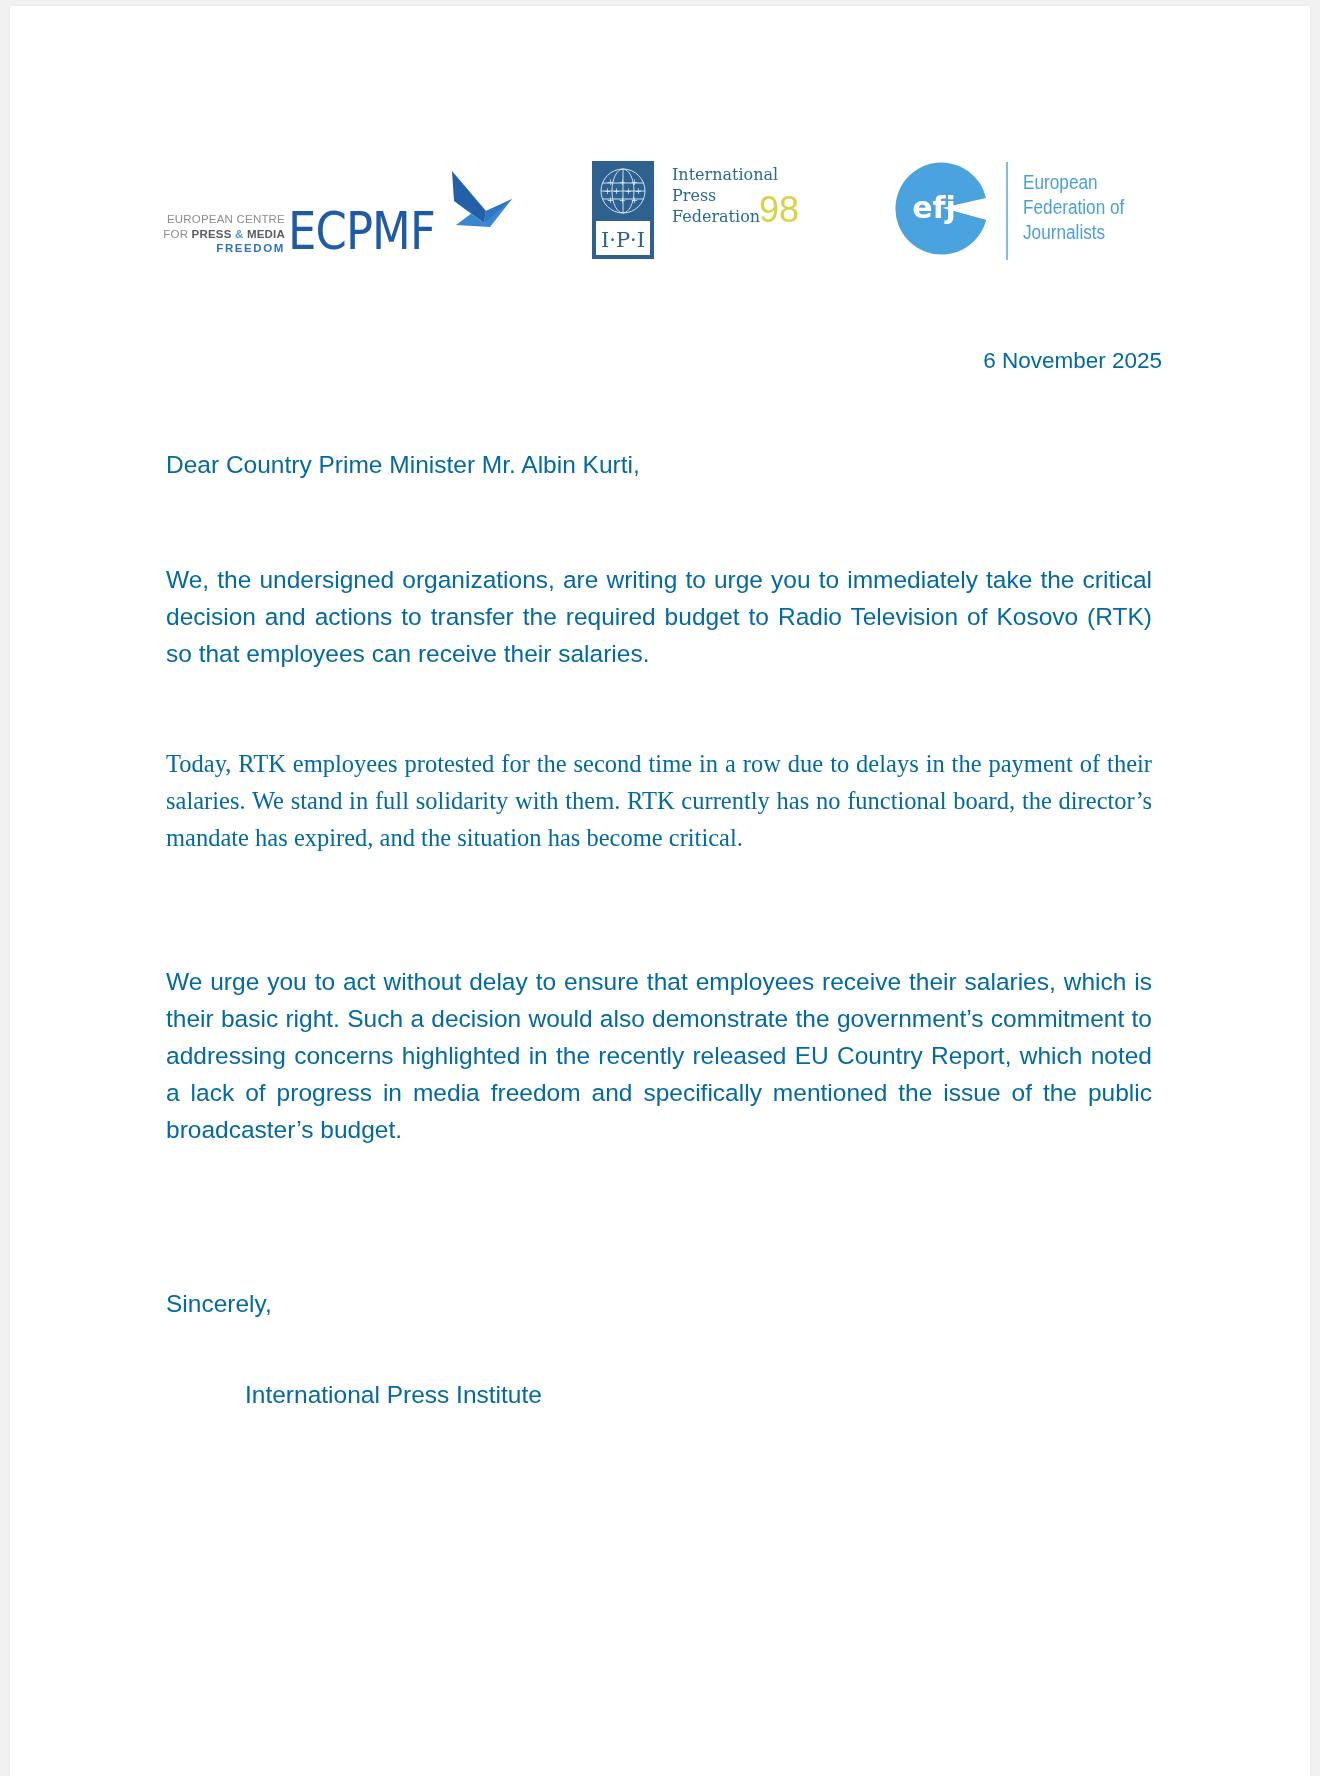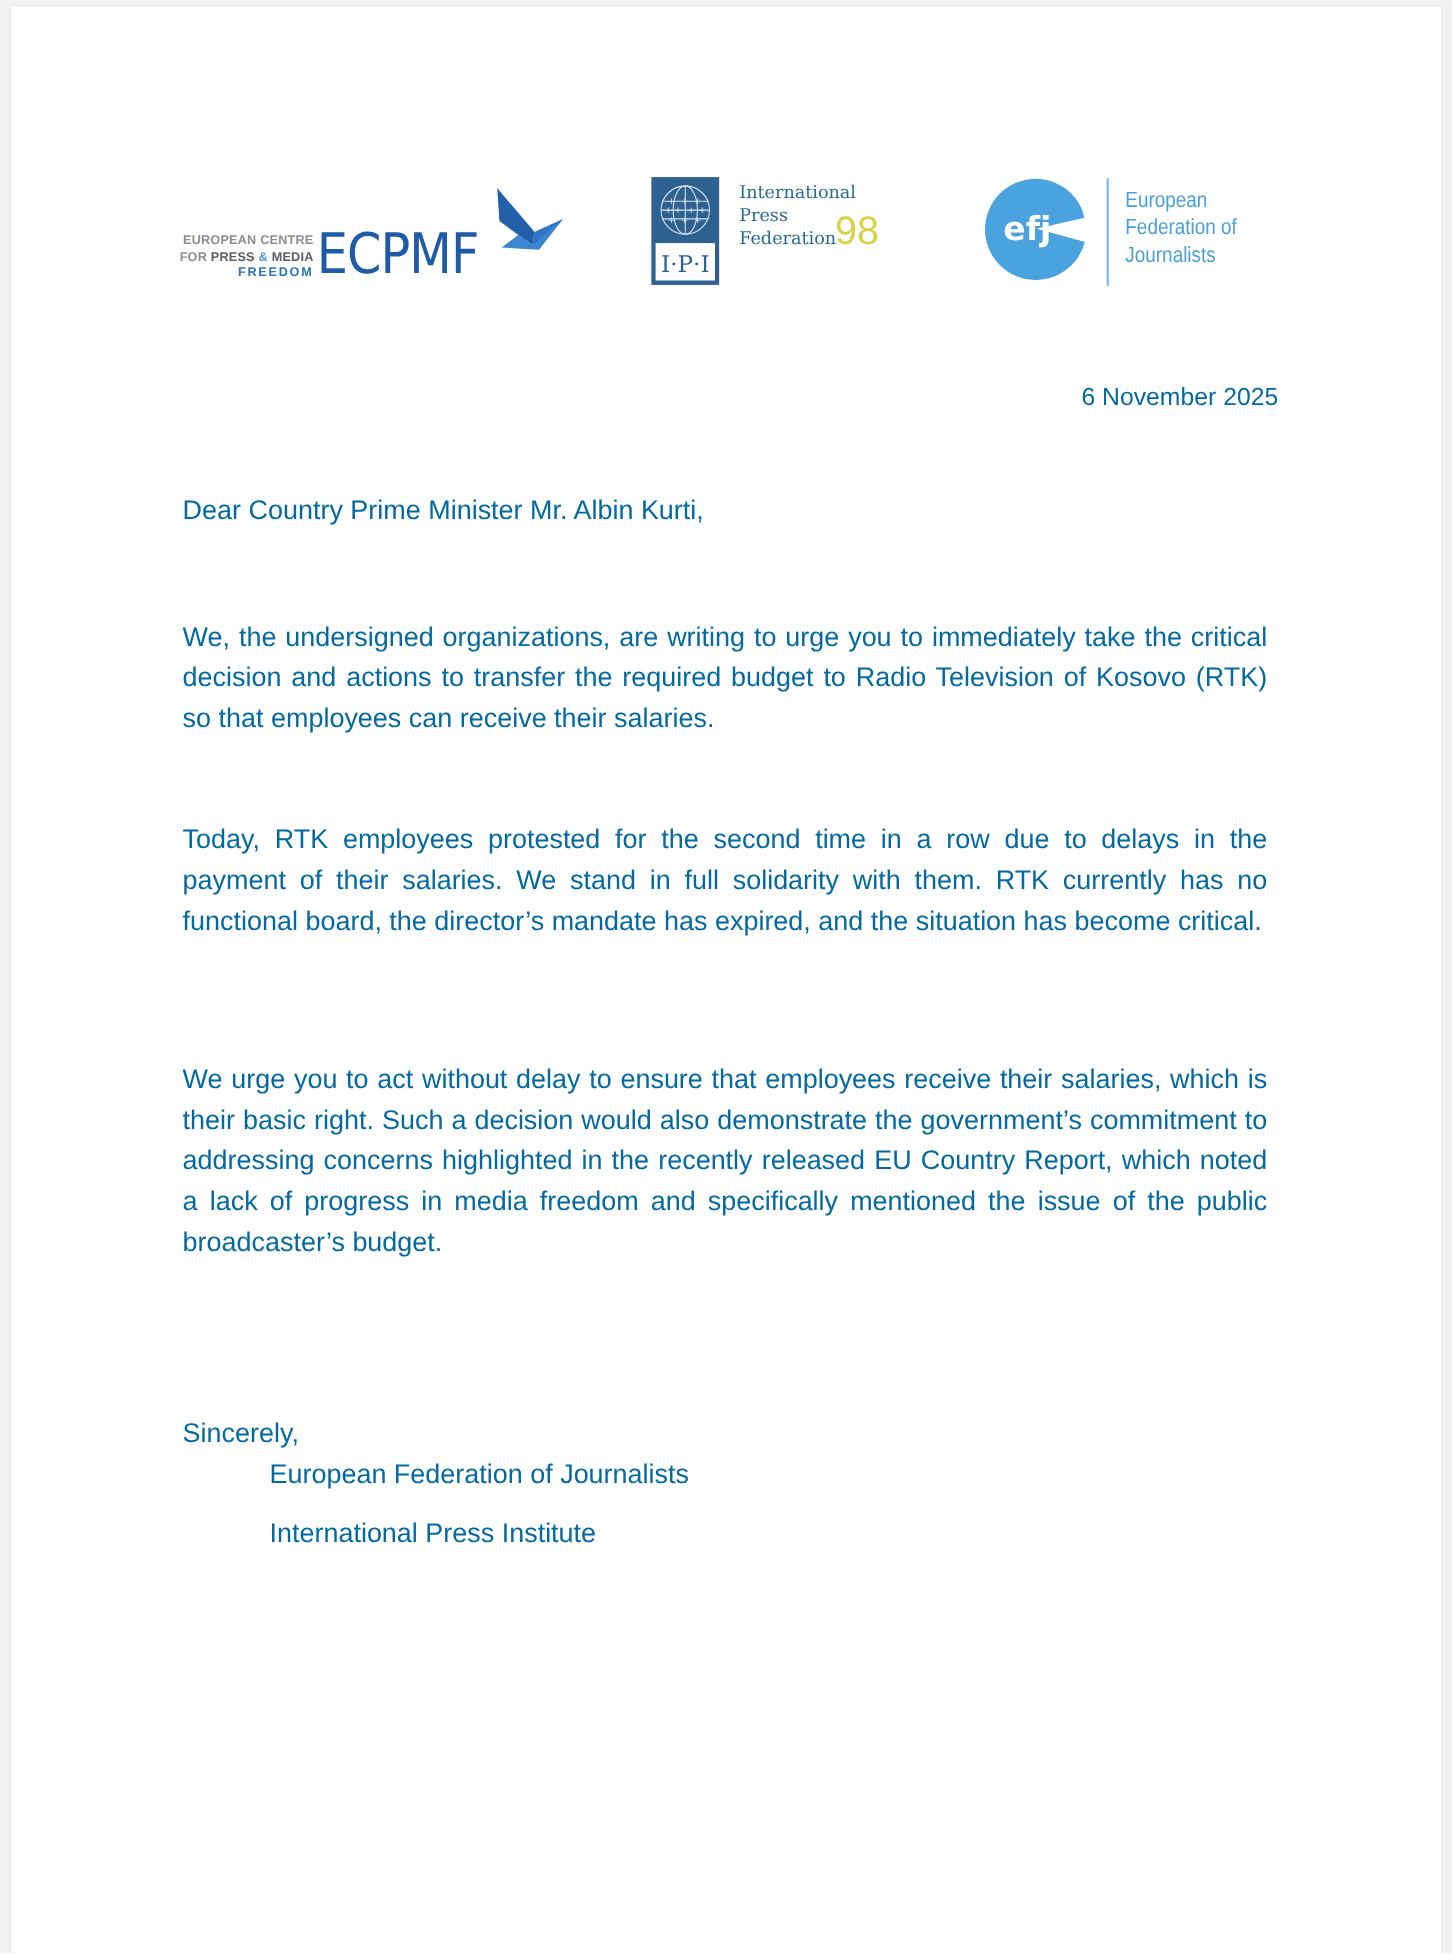--- a/index.html
+++ b/index.html
@@ -15,21 +15,21 @@
       position: absolute;
       left: 10px; top: 6px;
       width: 1300px; height: 1770px;
       background: #ffffff;
       box-shadow: 0 0 3px rgba(0,0,0,0.06);
     }
     
     .logo { position: absolute; }
     .ecpmf { left: 150px; top: 155px; width: 360px; height: 100px; }
     .ecpmf .sub { position: absolute; left: 0; top: 51px; font-size: 11.5px; line-height: 14.5px; letter-spacing: 0.2px; text-align: right; width: 125px; }
-    .ecpmf .sub .g { color: #8a8d91; font-weight: bold; }
+    .ecpmf .sub .g { color: #8a8d91; }
     .ecpmf .sub .d { color: #5a5d62; font-weight: bold; }
     .ecpmf .sub .a { color: #4f9ad8; font-weight: bold; }
     .ecpmf .sub .b { color: #2c73c0; font-weight: bold; letter-spacing: 1.6px; }
     .ecpmf .word { position: absolute; left: 128px; top: 45px; font-size: 51px; line-height: 52px; color: #1f5aa6; letter-spacing: -1px; font-family: "DejaVu Sans", sans-serif; transform: scaleX(0.88); transform-origin: left top; }
     .ecpmf svg.bird { position: absolute; left: 290px; top: 10px; }
 
     .ipi { left: 582px; top: 155px; width: 230px; height: 100px; }
     .ipi svg.mark { position: absolute; left: 0; top: 0; }
     .ipi .name { position: absolute; left: 80px; top: 3px; font-family: "DejaVu Serif", serif; font-size: 16px; line-height: 21px; color: #2a6a8f; }
     .ipi .seventy { position: absolute; left: 167px; top: 30px; font-family: "Liberation Sans", sans-serif; font-size: 36px; line-height: 38px; color: #d8d24a; }
@@ -43,21 +43,21 @@
     .txt { position: absolute; font-size: 24.5px; color: #0369a1; }
     .date { left: 956px; top: 342px; width: 196px; text-align: right; white-space: nowrap; font-size: 22.5px; }
     .salutation { left: 156px; top: 445px; white-space: nowrap; }
     .para {
       left: 156px; width: 986px;
       line-height: 37px;
       text-align: justify;
       text-align-last: left;
     }
     .p1 { top: 555px; }
-    .p2 { top: 739px; }
+    .p2 { top: 739px; font-family: Liberation Serif, serif; }
     .p3 { top: 957px; }
     .closing { left: 156px; top: 1284px; white-space: nowrap; }
     .sig { left: 235px; white-space: nowrap; }
     .s1 { top: 1267px; }
     .s2 { top: 1321px; }
     .s3 { top: 1375px; }
   </style>
 </head>
 <body>
 
@@ -131,15 +131,14 @@
   </div>
 
   <div class="txt date">6 November 2025</div>
   <div class="txt salutation">Dear Country Prime Minister Mr. Albin Kurti,</div>
 
   <p class="txt para p1" style="margin:0">We, the undersigned organizations, are writing to urge you to immediately take the critical decision and actions to transfer the required budget to Radio Television of Kosovo (RTK) so that employees can receive their salaries.</p>
   <p class="txt para p2" style="margin:0">Today, RTK employees protested for the second time in a row due to delays in the payment of their salaries. We stand in full solidarity with them. RTK currently has no functional board, the director’s mandate has expired, and the situation has become critical.</p>
   <p class="txt para p3" style="margin:0">We urge you to act without delay to ensure that employees receive their salaries, which is their basic right. Such a decision would also demonstrate the government’s commitment to addressing concerns highlighted in the recently released EU Country Report, which noted a lack of progress in media freedom and specifically mentioned the issue of the public broadcaster’s budget.</p>
 
   <div class="txt closing">Sincerely,</div>
-  <div class="txt sig s2">European Federation of Journalists</div>
   <div class="txt sig s3">International Press Institute</div>
 </div>
 
 </body></html>

